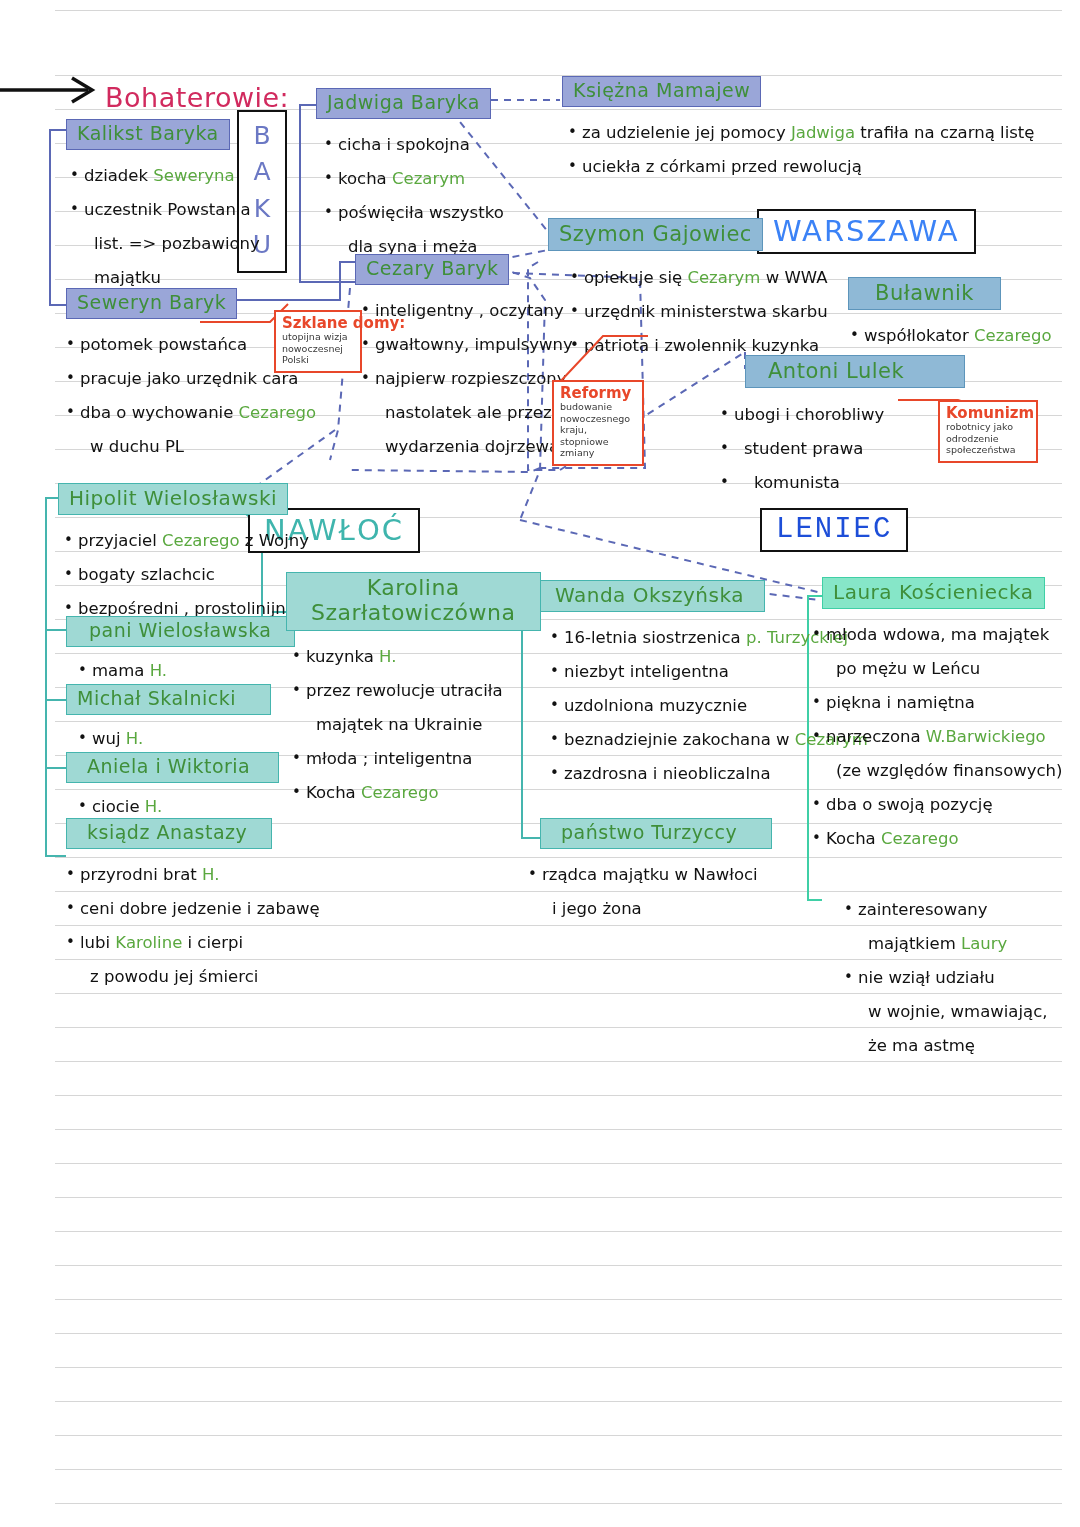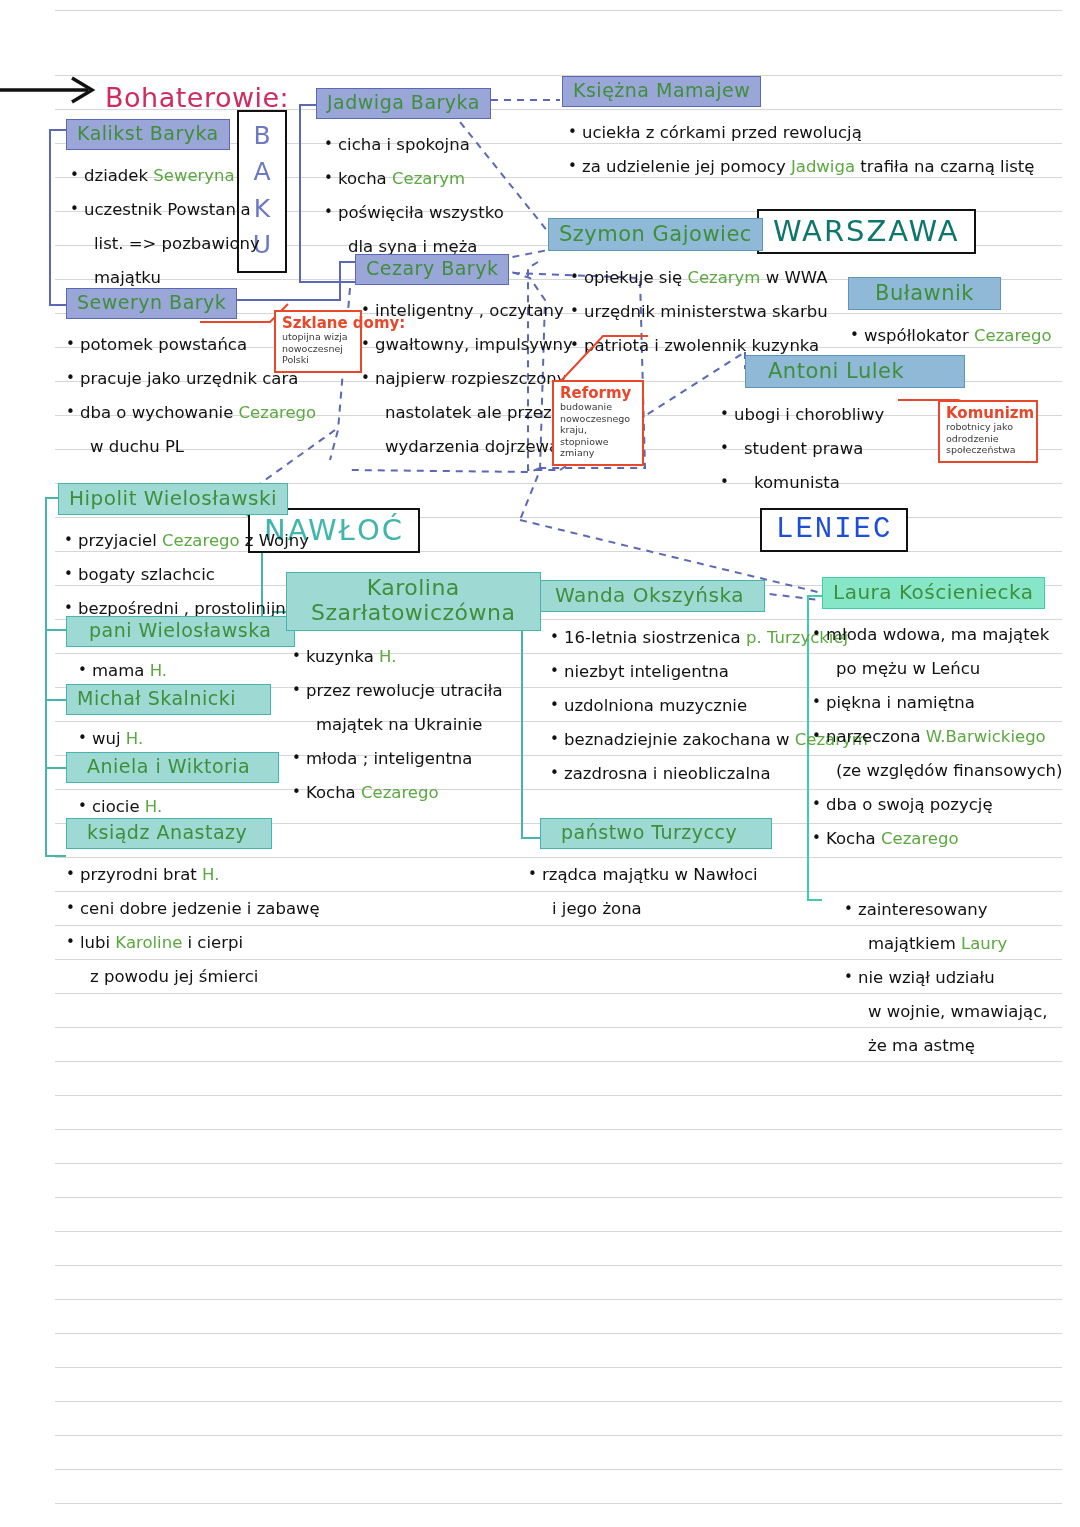--- a/index.html
+++ b/index.html
@@ -52,21 +52,21 @@
   
   .placebox{
     display:inline-block;
     border:2.5px solid #111;
     background:#fff;
     padding:3px 14px 4px 14px;
     font-size:29px;
     letter-spacing:2px;
     white-space:nowrap;
   }
-  .placebox.warsz{ color:#0f766e; }
+  .placebox.warsz{ color:#3b82f6; }
   .placebox.nawloc{ color:#3fb5ad; }
   .placebox.leniec{ color:#1d4ed8;font-family:Liberation Mono, monospace; }
 
   
   .bakubox{
     border:2.5px solid #111;background:#fff;
     width:46px;text-align:center;padding:6px 0 8px 0;
     font-size:25px;color:#6b78c4;line-height:1.45;
   }
 
@@ -219,22 +219,22 @@
     <li><span>gwałtowny, impulsywny</span></li>
     <li class="blue"><span>najpierw rozpieszczony</span></li>
     <li class="cont blue"><span>nastolatek ale przez</span></li>
     <li class="cont blue"><span>wydarzenia dojrzewa</span></li>
   </ul>
 </div>
 
 <div class="node" style="left:562px;top:76px;">
   <span class="pill blue">Księżna Mamajew</span>
   <ul class="b" style="margin-top:9px;margin-left:6px;">
+    <li><span>za udzielenie jej pomocy <span class="g">Jadwiga</span> trafiła na czarną listę</span></li>
     <li><span>uciekła z córkami przed rewolucją</span></li>
-    <li><span>za udzielenie jej pomocy <span class="g">Jadwiga</span> trafiła na czarną listę</span></li>
   </ul>
 </div>
 
 <div class="node" style="left:548px;top:218px;">
   <span class="pill steel" style="font-size:21px;">Szymon Gajowiec</span>
   <ul class="b" style="margin-top:10px;margin-left:22px;">
     <li><span>opiekuje się <span class="g">Cezarym</span> w WWA</span></li>
     <li><span>urzędnik ministerstwa skarbu</span></li>
     <li class="blue"><span>patriota i zwolennik kuzynka</span></li>
   </ul>

